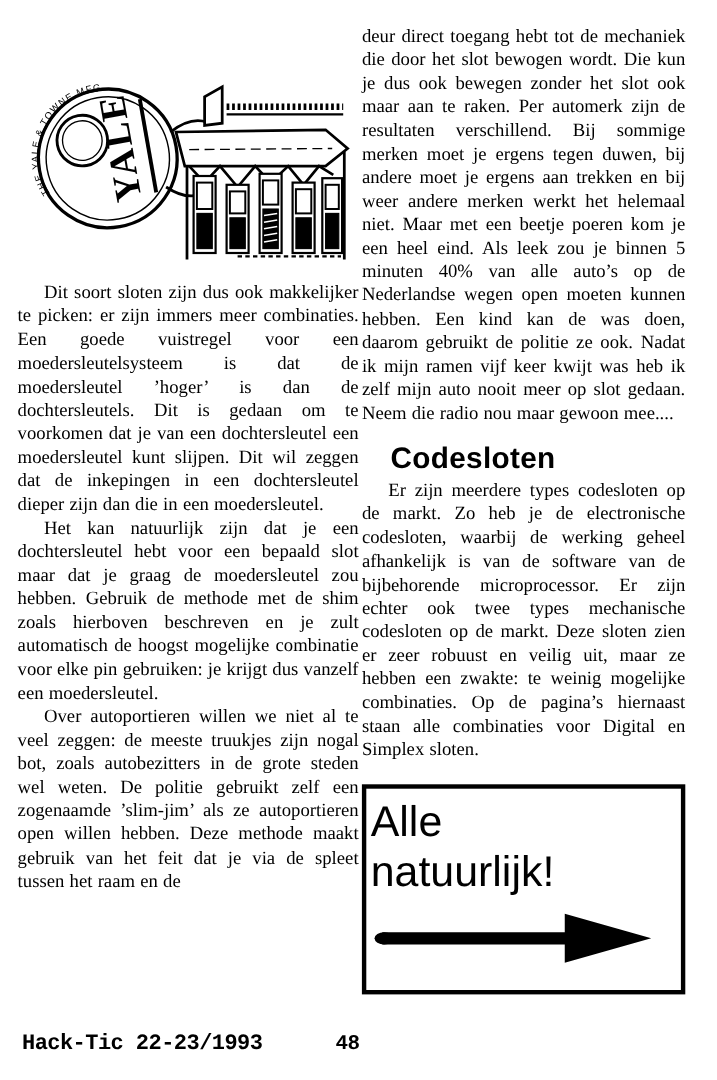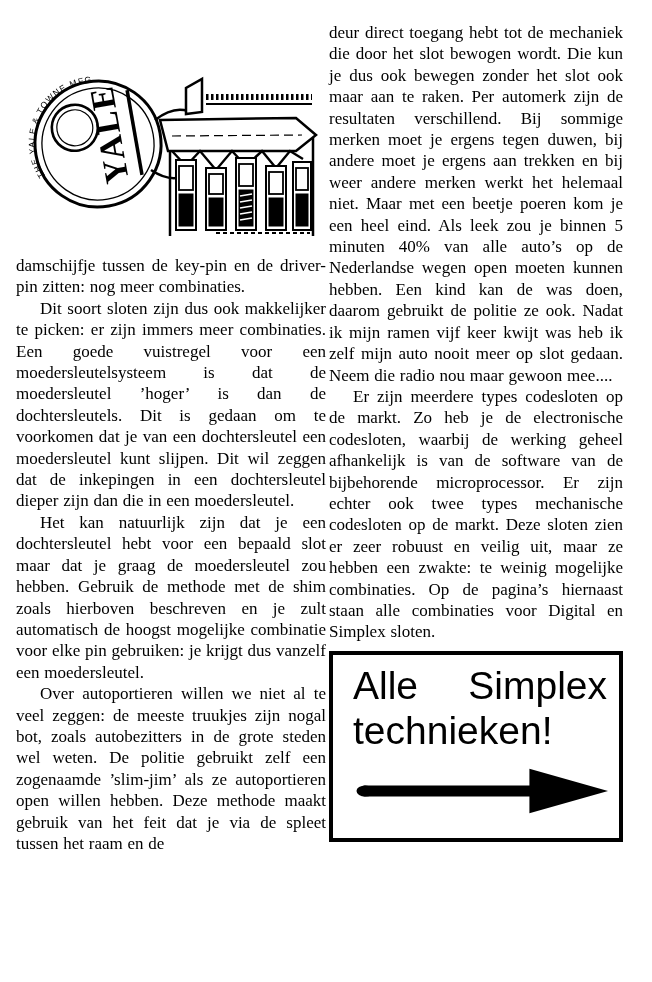--- a/index.html
+++ b/index.html
@@ -14,22 +14,22 @@
   .body-text{margin:0;font-size:17px;line-height:21.4px;text-align:justify;word-spacing:0.5px;}
   .body-text.indent{text-indent:24px;}
   h2.section-heading{
     font-family:"Liberation Sans",sans-serif;font-weight:700;
     font-size:27px;line-height:30px;margin:15px 0 4px 26px;letter-spacing:0.3px;
   }
   figure.key-figure{margin:2px 0 13px 2px;padding:0;}
   figure.key-figure svg{display:block;}
 
   .callout{
-    margin-top:8px;border:4px solid #000;background:#fff;
-    padding:8px 12px 18px 20px;
+    margin-top:21px;border:4px solid #000;background:#fff;
+    padding:8px 12px 18px 4px;
   }
   .callout-line{
     font-family:"Liberation Sans",sans-serif;font-size:39px;line-height:45px;
     color:#000;white-space:nowrap;
   }
   .callout-line.justify{display:flex;justify-content:space-between;}
   .arrow-wrap{margin-top:9px;}
   .arrow-wrap svg{display:block;width:262px;height:58px;}
 
   .footer{
@@ -102,43 +102,46 @@
           <rect x="249" y="146" width="14" height="22" fill="#ffffff" stroke-width="1.8"></rect>
           <rect x="249" y="172" width="14" height="28" fill="#000000" stroke-width="1"></rect>
 
           <rect x="273" y="136" width="18" height="68" fill="#ffffff" stroke-width="2"></rect>
           <rect x="276" y="142" width="12" height="22" fill="#ffffff" stroke-width="1.8"></rect>
           <rect x="276" y="168" width="12" height="32" fill="#000000" stroke-width="1"></rect>
         </g>
       </svg>
     </figure>
 
-    <p class="body-text">damschijfje tussen de key-pin en de driver-pin zitten: nog meer combinaties.</p>
     <p class="body-text indent">Dit soort sloten zijn dus ook makkelijker te picken: er zijn immers meer combinaties. Een goede vuistregel voor een moedersleutelsysteem is dat de moedersleutel ’hoger’ is dan de dochtersleutels. Dit is gedaan om te voorkomen dat je van een dochtersleutel een moedersleutel kunt slijpen. Dit wil zeggen dat de inkepingen in een dochtersleutel dieper zijn dan die in een moedersleutel.</p>
     <p class="body-text indent">Het kan natuurlijk zijn dat je een dochtersleutel hebt voor een bepaald slot maar dat je graag de moedersleutel zou hebben. Gebruik de methode met de shim zoals hierboven beschreven en je zult automatisch de hoogst mogelijke combinatie voor elke pin gebruiken: je krijgt dus vanzelf een moedersleutel.</p>
 
 
     <p class="body-text indent">Over autoportieren willen we niet al te veel zeggen: de meeste truukjes zijn nogal bot, zoals autobezitters in de grote steden wel weten. De politie gebruikt zelf een zogenaamde ’slim-jim’ als ze autoportieren open willen hebben. Deze methode maakt gebruik van het feit dat je via de spleet tussen het raam en de</p>
   </div>
 
   <div class="col col-right">
     <p class="body-text">deur direct toegang hebt tot de mechaniek die door het slot bewogen wordt. Die kun je dus ook bewegen zonder het slot ook maar aan te raken. Per automerk zijn de resultaten verschillend. Bij sommige merken moet je ergens tegen duwen, bij andere moet je ergens aan trekken en bij weer andere merken werkt het helemaal niet. Maar met een beetje poeren kom je een heel eind. Als leek zou je binnen 5 minuten 40% van alle auto’s op de Nederlandse wegen open moeten kunnen hebben. Een kind kan de was doen, daarom gebruikt de politie ze ook. Nadat ik mijn ramen vijf keer kwijt was heb ik zelf mijn auto nooit meer op slot gedaan. Neem die radio nou maar gewoon mee....</p>
 
+    <h2 class="section-heading">Codesloten</h2>
 
     <p class="body-text indent">Er zijn meerdere types codesloten op de markt. Zo heb je de electronische codesloten, waarbij de werking geheel afhankelijk is van de software van de bijbehorende microprocessor. Er zijn echter ook twee types mechanische codesloten op de markt. Deze sloten zien er zeer robuust en veilig uit, maar ze hebben een zwakte: te weinig mogelijke combinaties. Op de pagina’s hiernaast staan alle combinaties voor Digital en Simplex sloten.</p>
 
     <div class="callout">
       <div class="callout-line justify">
         <span>Alle</span>
-        <span>Simplex</span>
       </div>
-      <div class="callout-line">technieken!</div>
+      <div class="callout-line">natuurlijk!</div>
       <div class="arrow-wrap">
         <svg viewBox="0 0 300 104" preserveAspectRatio="none">
           <circle cx="14" cy="52" r="10" fill="#000"></circle>
           <polygon points="12,42 202,42 202,12 292,52 202,92 202,62 12,62" fill="#000"></polygon>
         </svg>
       </div>
     </div>
   </div>
 
+  <div class="footer">
+    <span>Hack-Tic 22-23/1993</span>
+    <span class="page-number">48</span>
+  </div>
 
 </div>
 
 </body></html>

